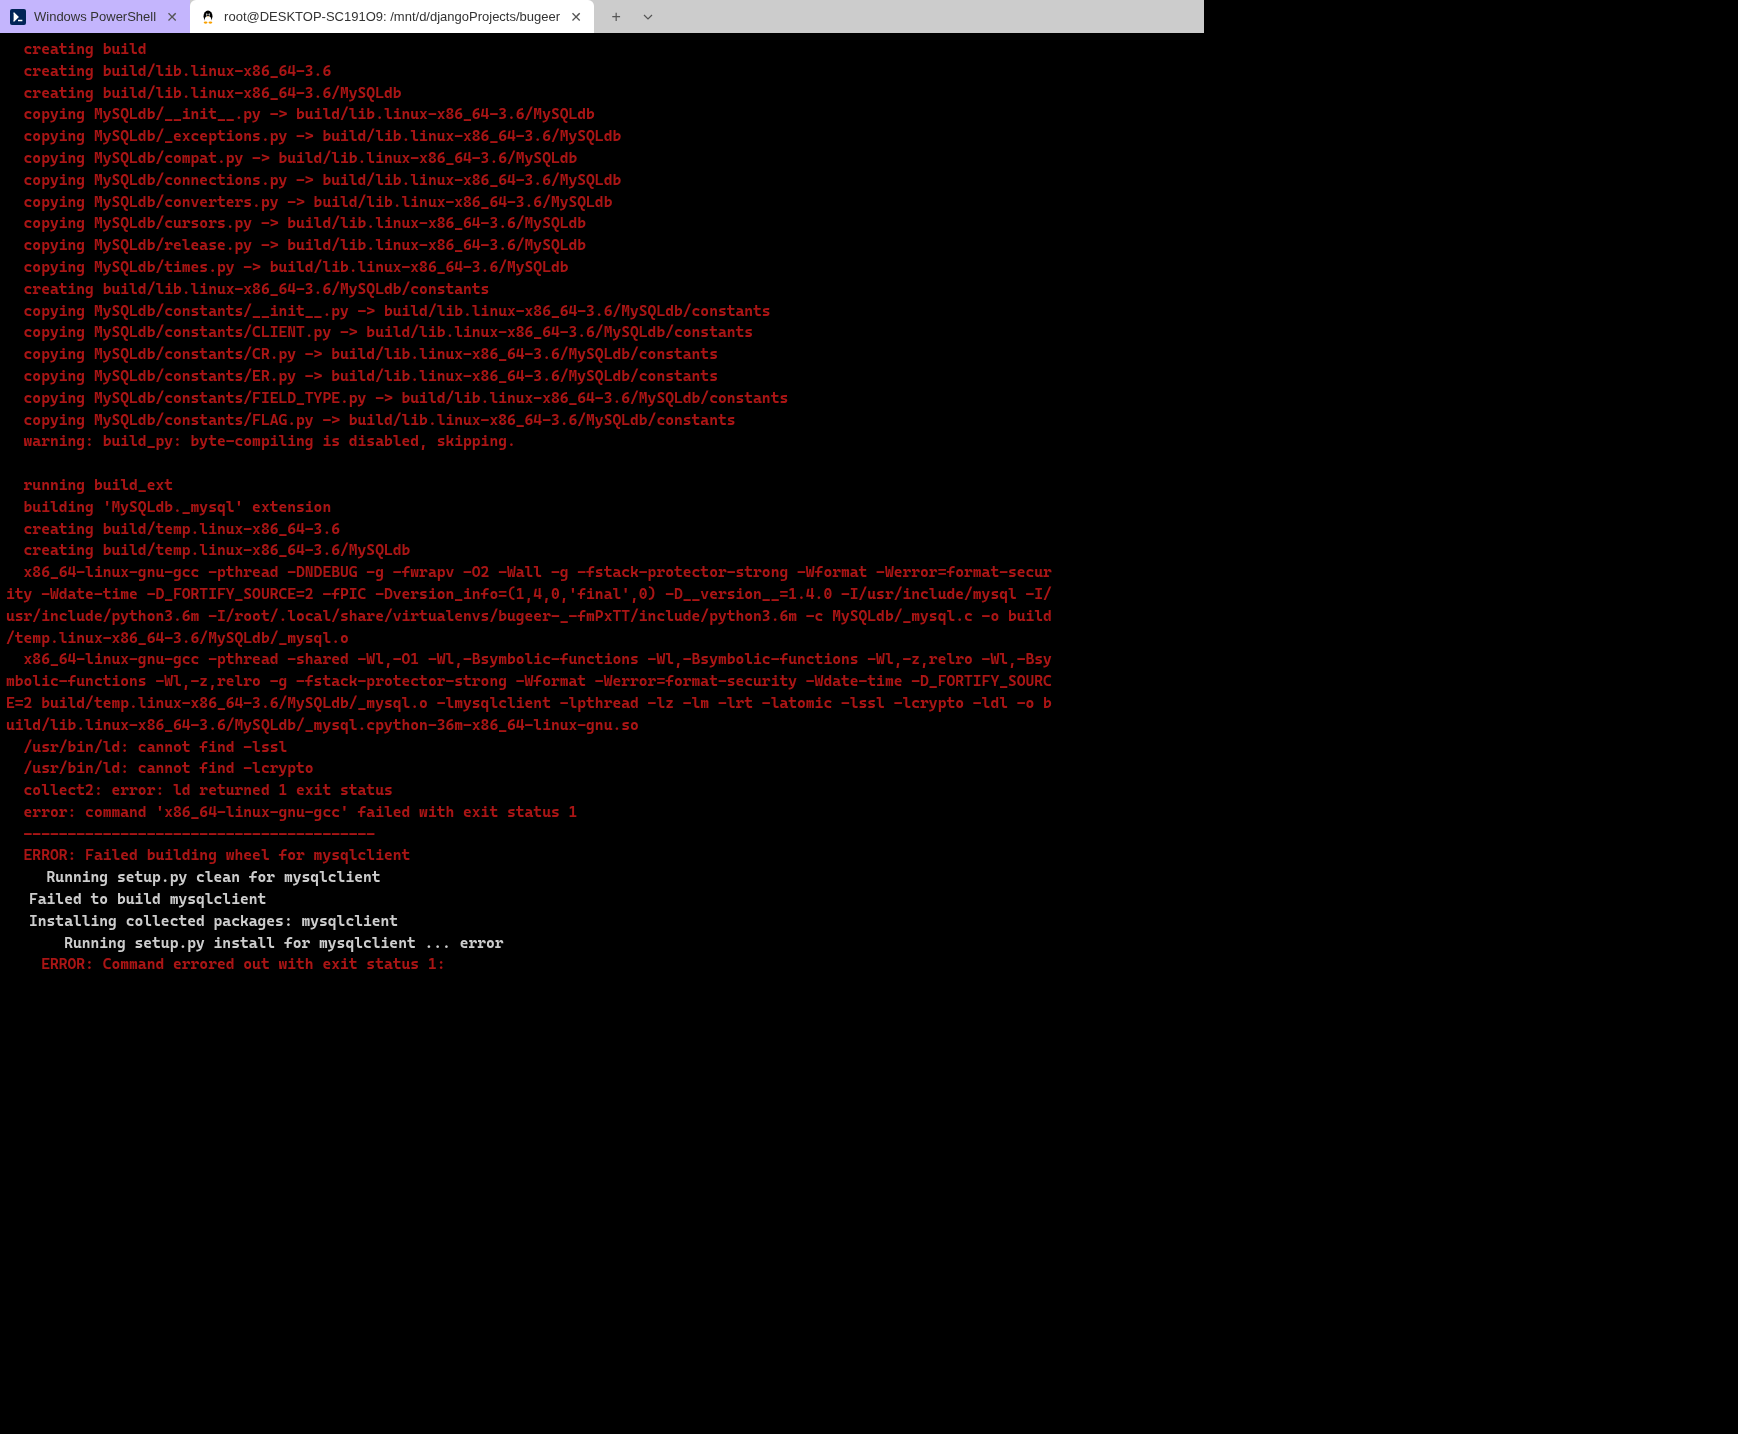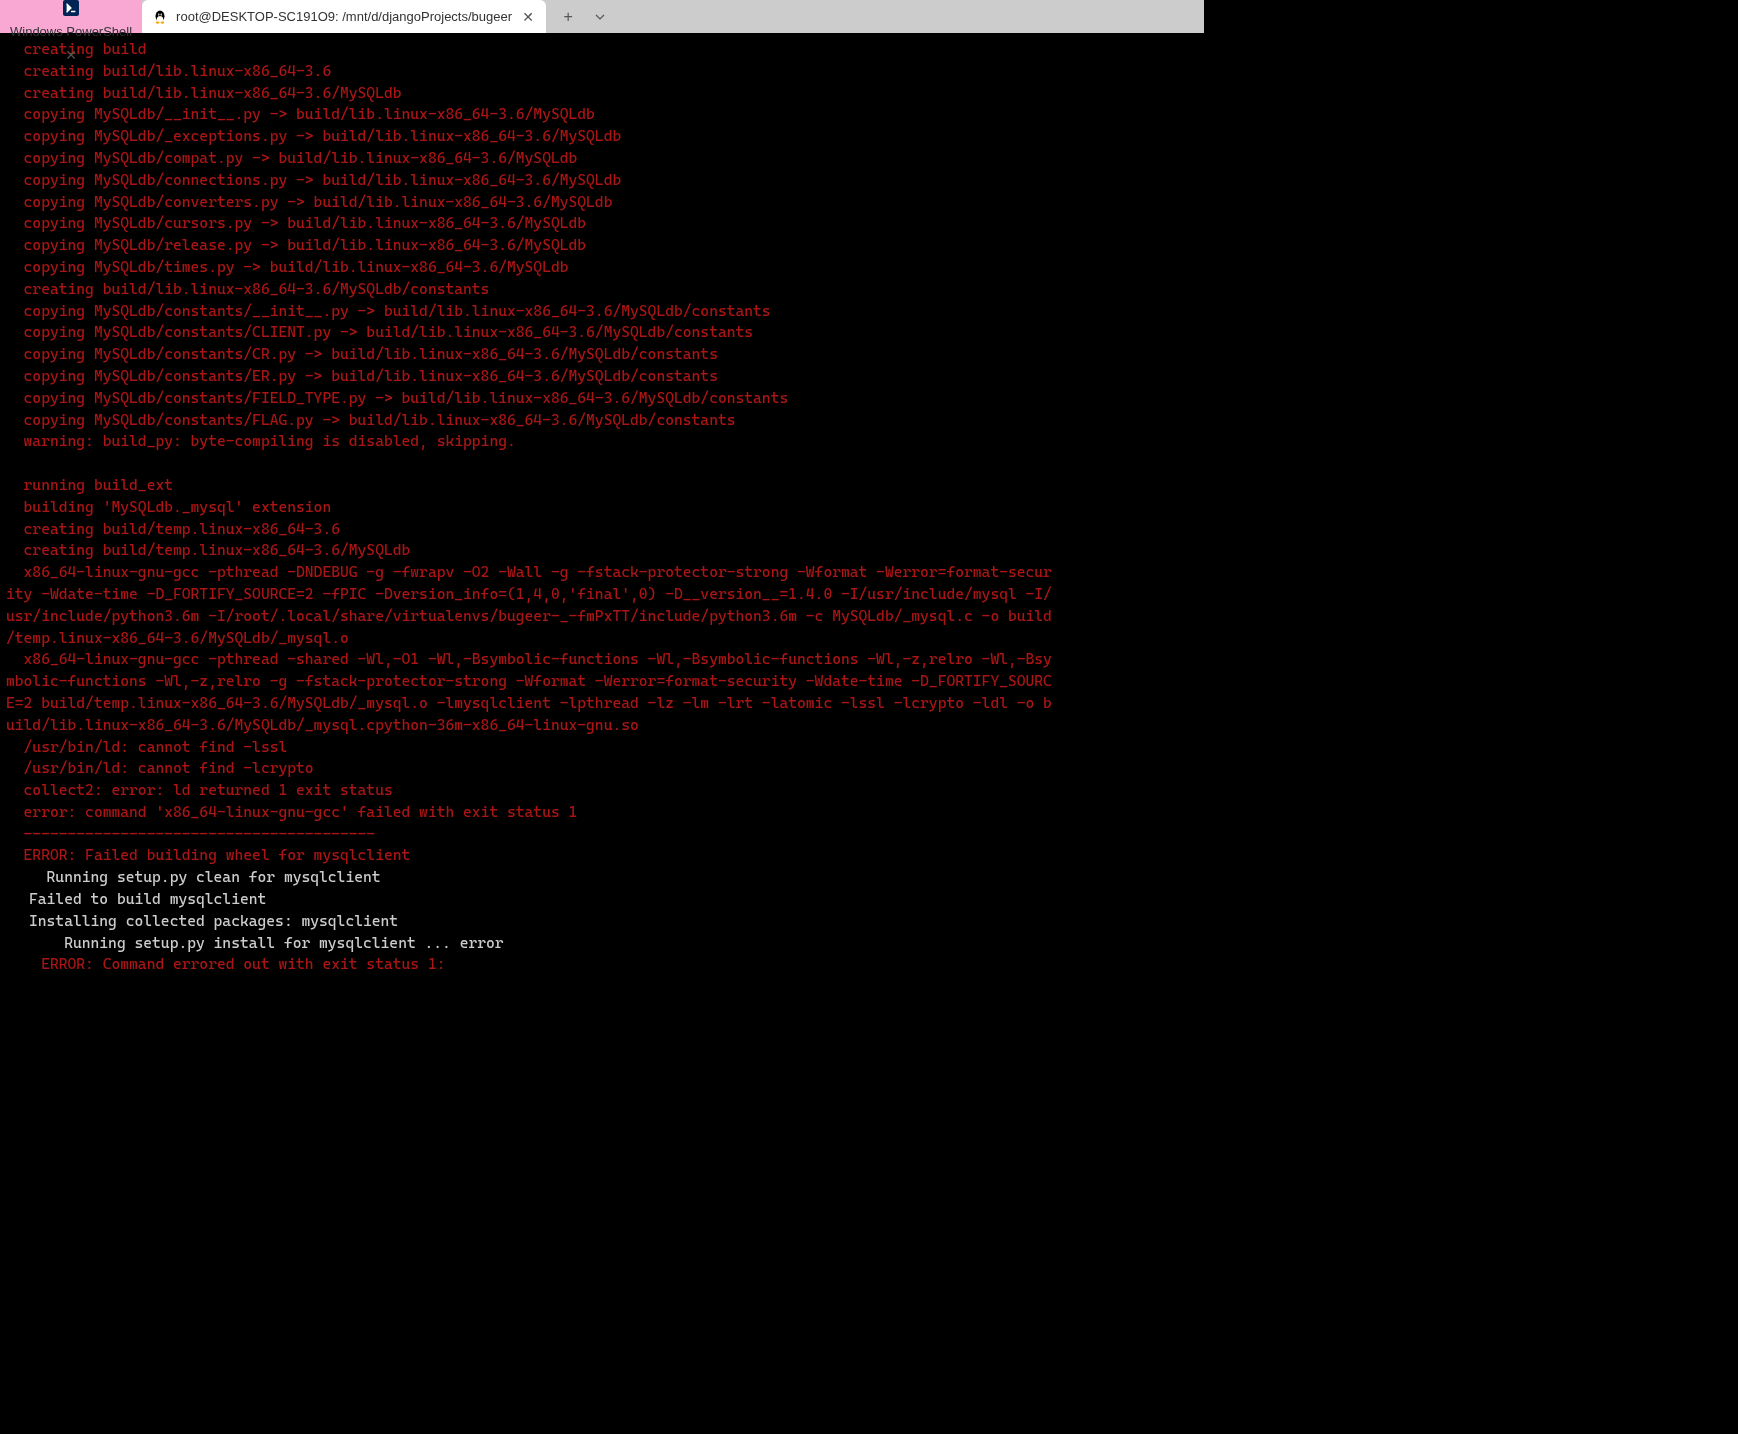--- a/index.html
+++ b/index.html
@@ -26,22 +26,21 @@
       display: flex;
       align-items: center;
       padding: 0 10px;
       gap: 8px;
       font-size: 13px;
       color: #333;
       cursor: pointer;
       position: relative;
     }
     .tab.inactive {
-      background: #f9a8d4;
-      flex-direction: column;
+      background: #c4b5fd;
     }
     .tab.active {
       background: #ffffff;
       border-top-left-radius: 6px;
       border-top-right-radius: 6px;
     }
     .tab-icon {
       width: 16px;
       height: 16px;
       display: flex;
@@ -91,20 +90,21 @@
     .terminal {
       background: #000;
       padding: 6px 6px;
       font-family: "Cascadia Mono", "Consolas", monospace;
       font-size: 15px;
       line-height: 21.8px;
       white-space: pre;
       color: #cccccc;
       height: calc(100% - 33px);
       overflow: hidden;
+      font-weight: bold;
     }
     .red {
       color: #aa1515;
     }
     .white {
       color: #cccccc;
       margin-left: 23px;
     }
     .penguin-icon svg {
       width: 16px;

